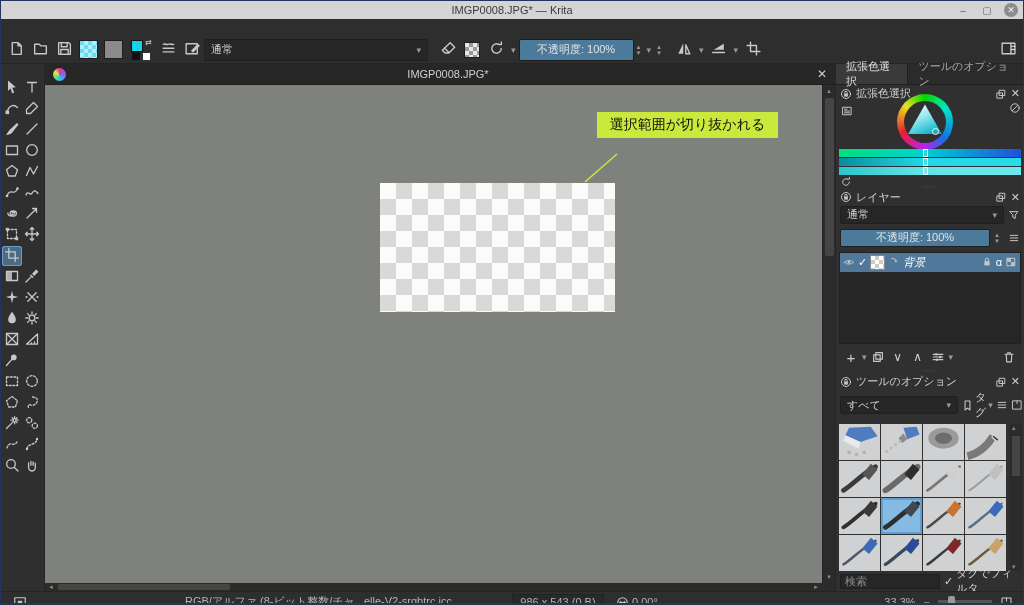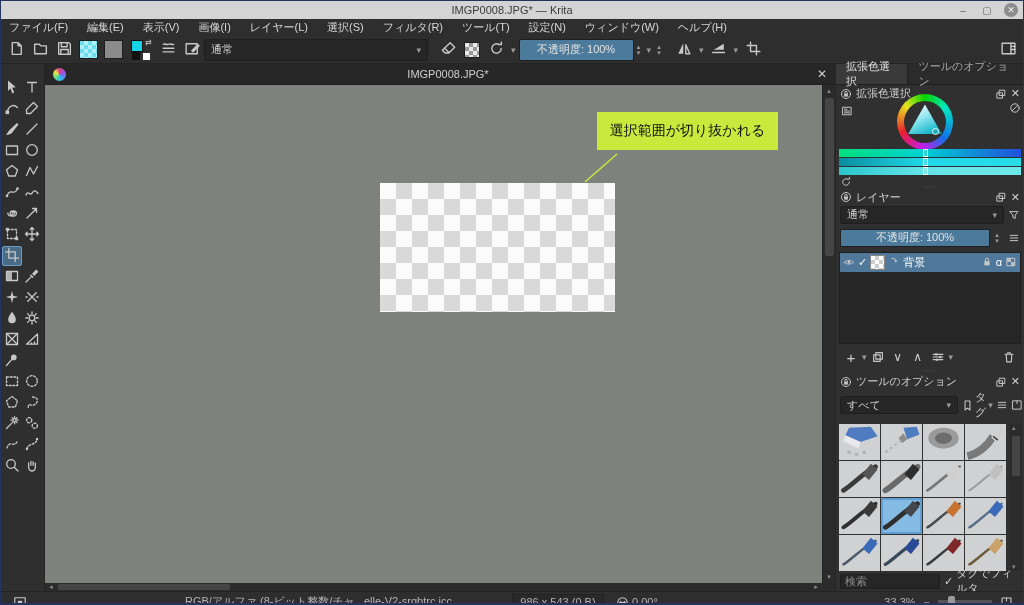--- a/index.html
+++ b/index.html
@@ -65,21 +65,21 @@
   .doc-tab-title { position:absolute; left:16px; right:0; text-align:center; color:#cfcfcf; }
   .kicon { width:13px; height:13px; border-radius:50%; margin-left:8px; flex:none;
     background:conic-gradient(#e23a8e,#8a5cf0 80deg,#27c2e8 170deg,#74e07c 240deg,#f0e24a 300deg,#e23a8e); }
   .doc-close { position:absolute; right:8px; color:#cfcfcf; font-size:12px; }
   .canvas-row { display:flex; height:498px; }
   .canvas { position:relative; width:777px; height:498px; background:#7f817d; overflow:hidden; }
   .checker-img { position:absolute; left:335px; top:98px; width:235px; height:129px; background-color:#fbfbfb;
     background-image:linear-gradient(45deg,#d9d9d9 25%,transparent 25%,transparent 75%,#d9d9d9 75%),
       linear-gradient(45deg,#d9d9d9 25%,transparent 25%,transparent 75%,#d9d9d9 75%);
     background-size:32px 32px; background-position:0 0,16px 16px; }
-  .callout { position:absolute; left:552px; top:27px; width:181px; height:38px; background:#cbe93c;
+  .callout { position:absolute; left:552px; top:27px; width:181px; height:26px; background:#cbe93c;
     color:#101010; font-size:14px; display:flex; align-items:center; justify-content:center; }
   .leader { position:absolute; left:0; top:0; width:777px; height:498px; pointer-events:none; }
 
   
   .vscroll { width:13px; height:498px; background:#2b2b2b; border-left:1px solid #242424; position:relative; }
   .vscroll .arr { position:absolute; left:0; width:12px; height:12px; display:flex; align-items:center; justify-content:center;
     color:#8a8a8a; font-size:7px; }
   .vscroll .thumb { position:absolute; left:2px; top:13px; width:9px; height:158px; background:#454545; border-radius:2px; }
   .hscroll-row { height:8px; display:flex; }
   .hscroll { position:relative; width:777px; height:8px; background:#2b2b2b; }
@@ -118,21 +118,21 @@
   .row-blend { display:flex; align-items:center; gap:4px; padding:2px 4px; }
   .row-blend .dd-box { flex:1; height:18px; }
   .row-op { display:flex; align-items:center; gap:2px; padding:1px 4px 2px 4px; }
   .row-op .slider { flex:1; height:18px; }
   .layer-list { flex:1; background:#262626; margin:1px 3px; border:1px solid #1f1f1f; overflow:hidden; }
   .layer-row { height:19px; background:#4f789b; display:flex; align-items:center; gap:3px; padding:0 3px; color:#fff; }
   .layer-thumb { width:15px; height:15px; background-color:#fff; flex:none; border:1px solid #888;
     background-image:linear-gradient(45deg,#ccc 25%,transparent 25%,transparent 75%,#ccc 75%),
       linear-gradient(45deg,#ccc 25%,transparent 25%,transparent 75%,#ccc 75%);
     background-size:8px 8px; background-position:0 0,4px 4px; }
-  .layer-name { flex:1; }
+  .layer-name { flex:1;font-style:italic; }
   .layer-btns { height:24px; display:flex; align-items:center; gap:2px; padding:0 6px; color:#cfcfcf; }
   .lb { width:18px; height:18px; display:flex; align-items:center; justify-content:center; font-size:12px; }
   .lb svg { width:14px; height:14px; }
 
   .docker-brushes { flex:1; display:flex; flex-direction:column; }
   .brush-controls { display:flex; align-items:center; gap:3px; padding:2px 4px; }
   .brush-controls .dd-box { width:118px; height:18px; flex:none; }
   .tagbtn { display:flex; align-items:center; gap:2px; color:#cfcfcf;text-align:right; }
   .tagbtn svg { width:13px; height:13px; }
   .brush-grid-wrap { flex:1; display:flex; padding:2px 1px 2px 3px; }
@@ -174,33 +174,20 @@
 
   <div class="titlebar">
     <span>IMGP0008.JPG* — Krita</span>
     <div class="win-controls">
       <span class="win-btn">–</span>
       <span class="win-btn">▢</span>
       <span class="win-btn win-close">✕</span>
     </div>
   </div>
 
-  <div class="menubar" id="menubar">
-      <span class="menu-item">ファイル(F)</span>
-      <span class="menu-item">編集(E)</span>
-      <span class="menu-item">表示(V)</span>
-      <span class="menu-item">画像(I)</span>
-      <span class="menu-item">レイヤー(L)</span>
-      <span class="menu-item">選択(S)</span>
-      <span class="menu-item">フィルタ(R)</span>
-      <span class="menu-item">ツール(T)</span>
-      <span class="menu-item">設定(N)</span>
-      <span class="menu-item">ウィンドウ(W)</span>
-      <span class="menu-item">ヘルプ(H)</span>
-    </div>
 
   <div class="toolbar">
     <div class="tb-btn">
         <span class="i"><svg viewBox="0 0 16 16">
             <path class="s" d="M4 2.5 H9.5 L12.5 5.5 V13.5 H4 Z M9.5 2.5 V5.5 H12.5"></path>
           </svg></span>
       </div>
     <div class="tb-btn">
         <span class="i"><svg viewBox="0 0 16 16">
             <path class="s" d="M2.5 13 V4 H6.8 L8.3 5.5 H13.5 V13 Z"></path>

